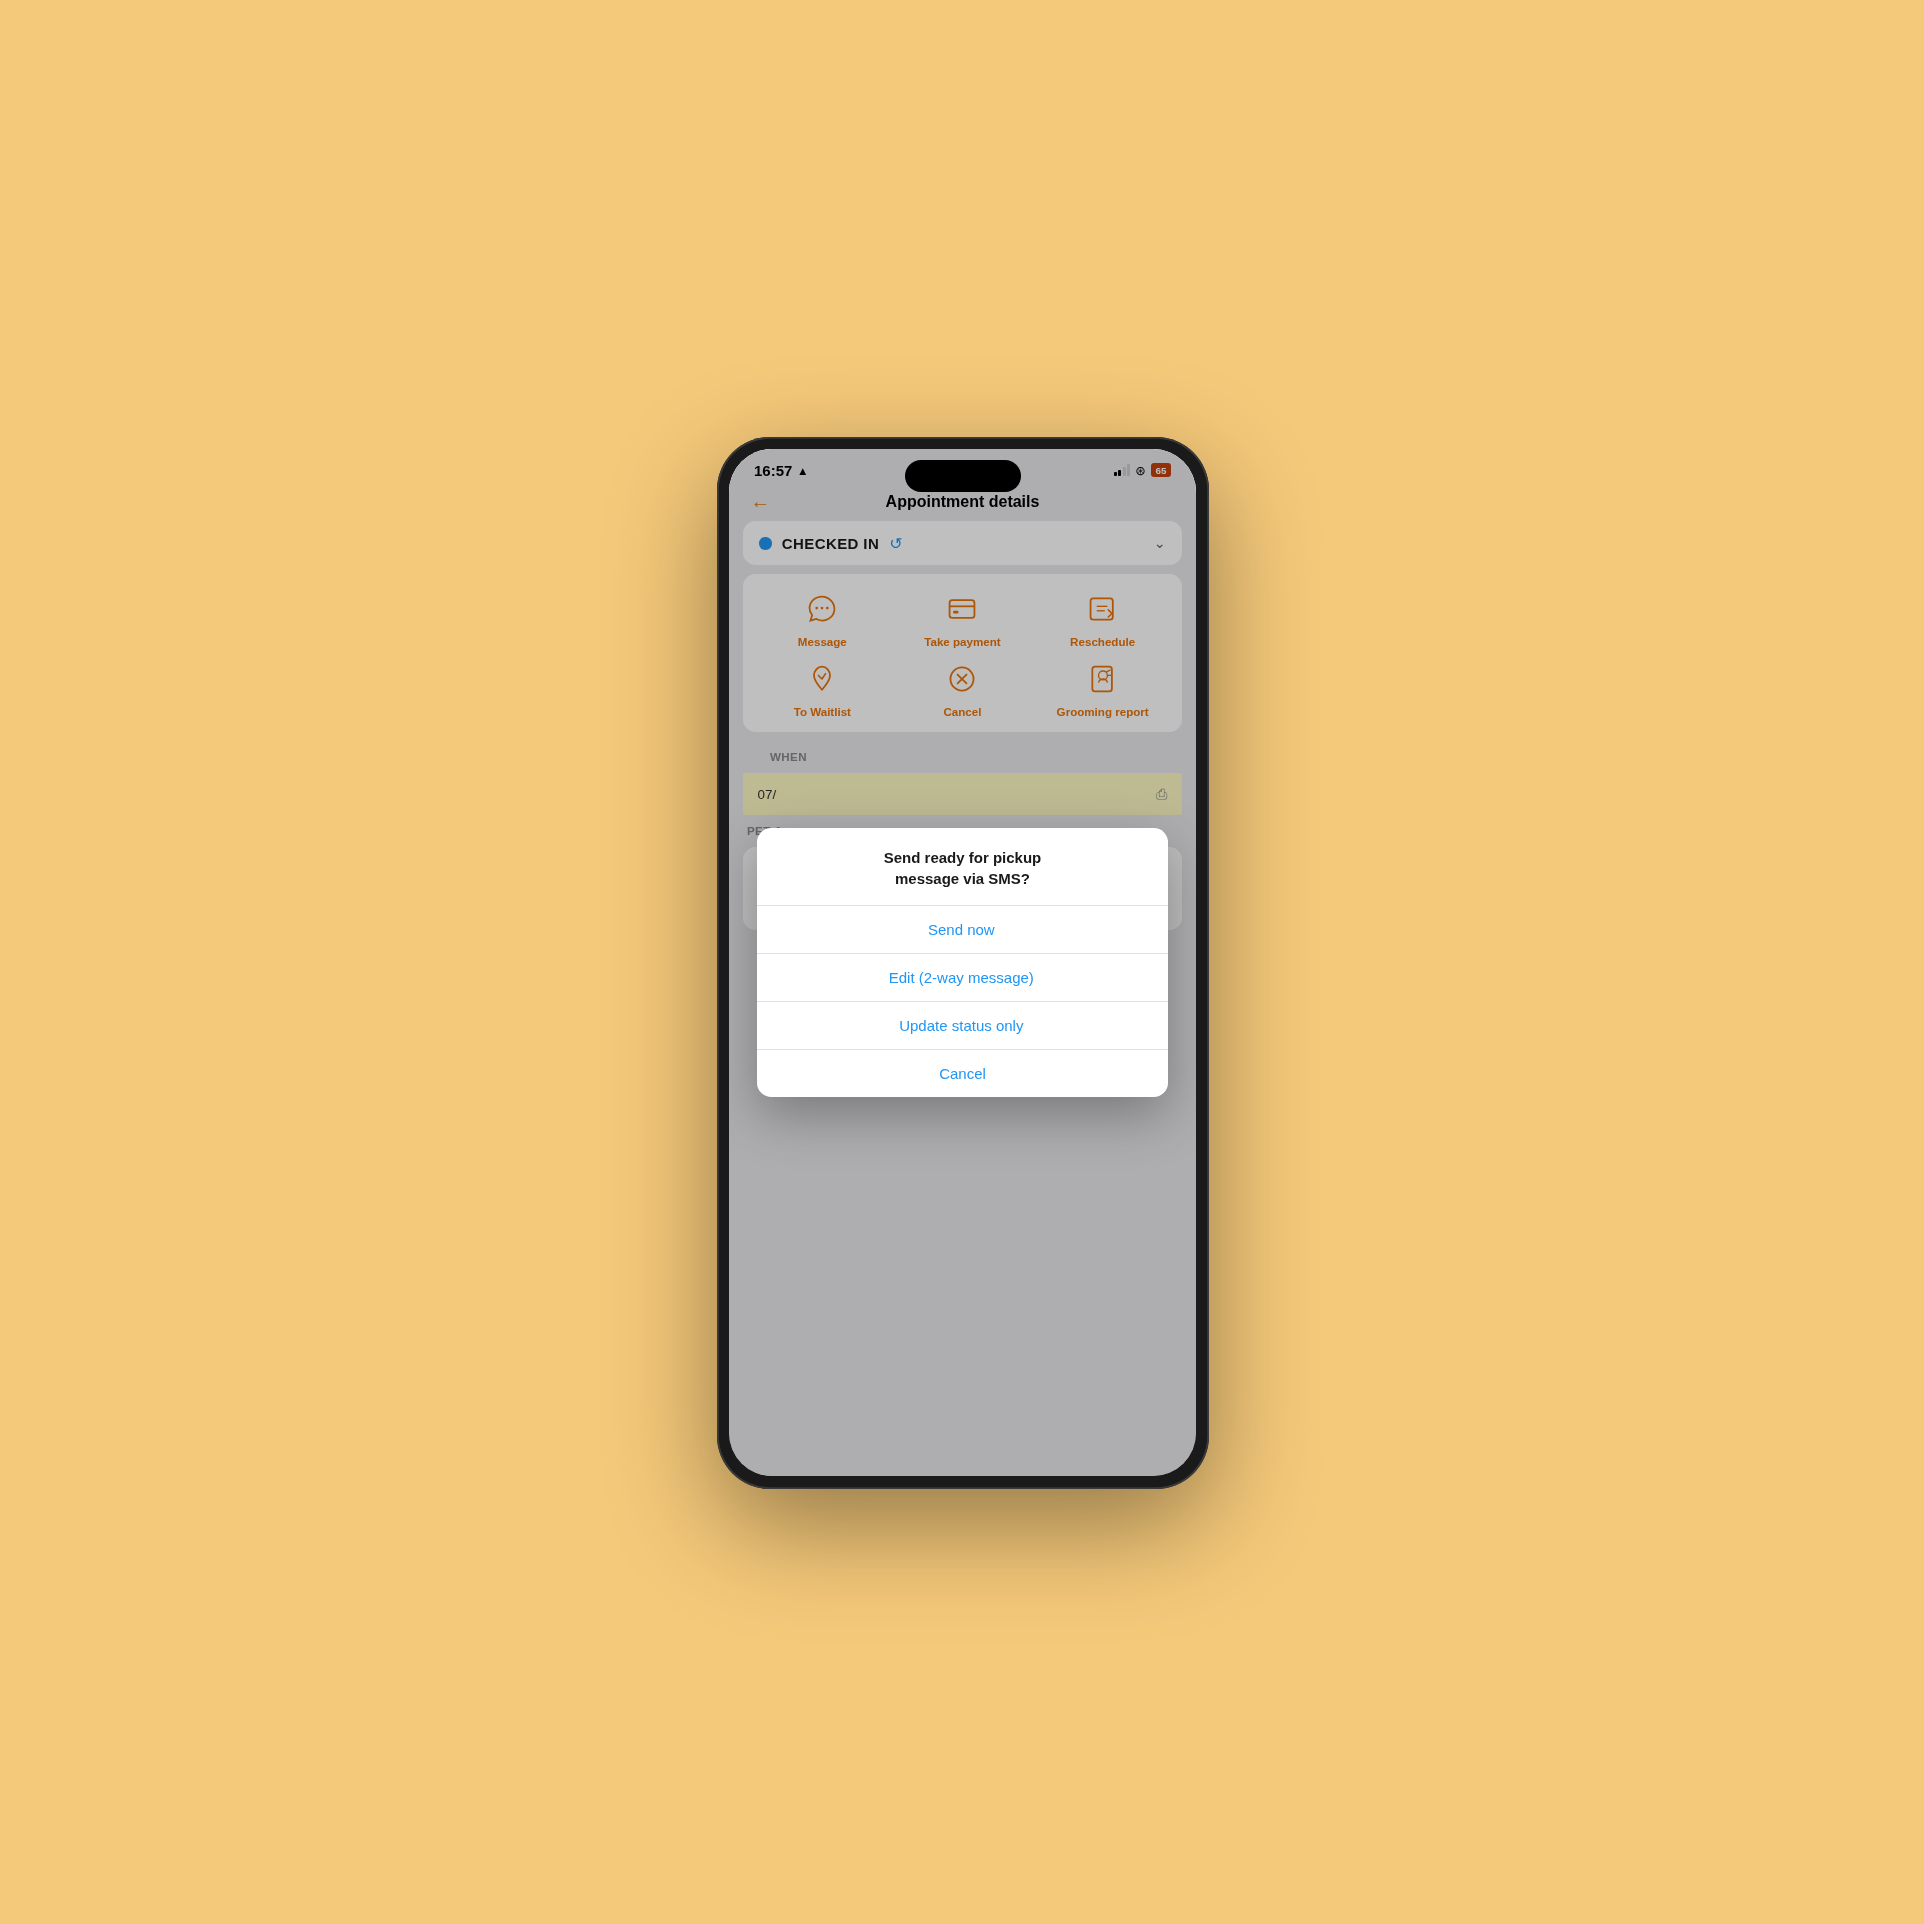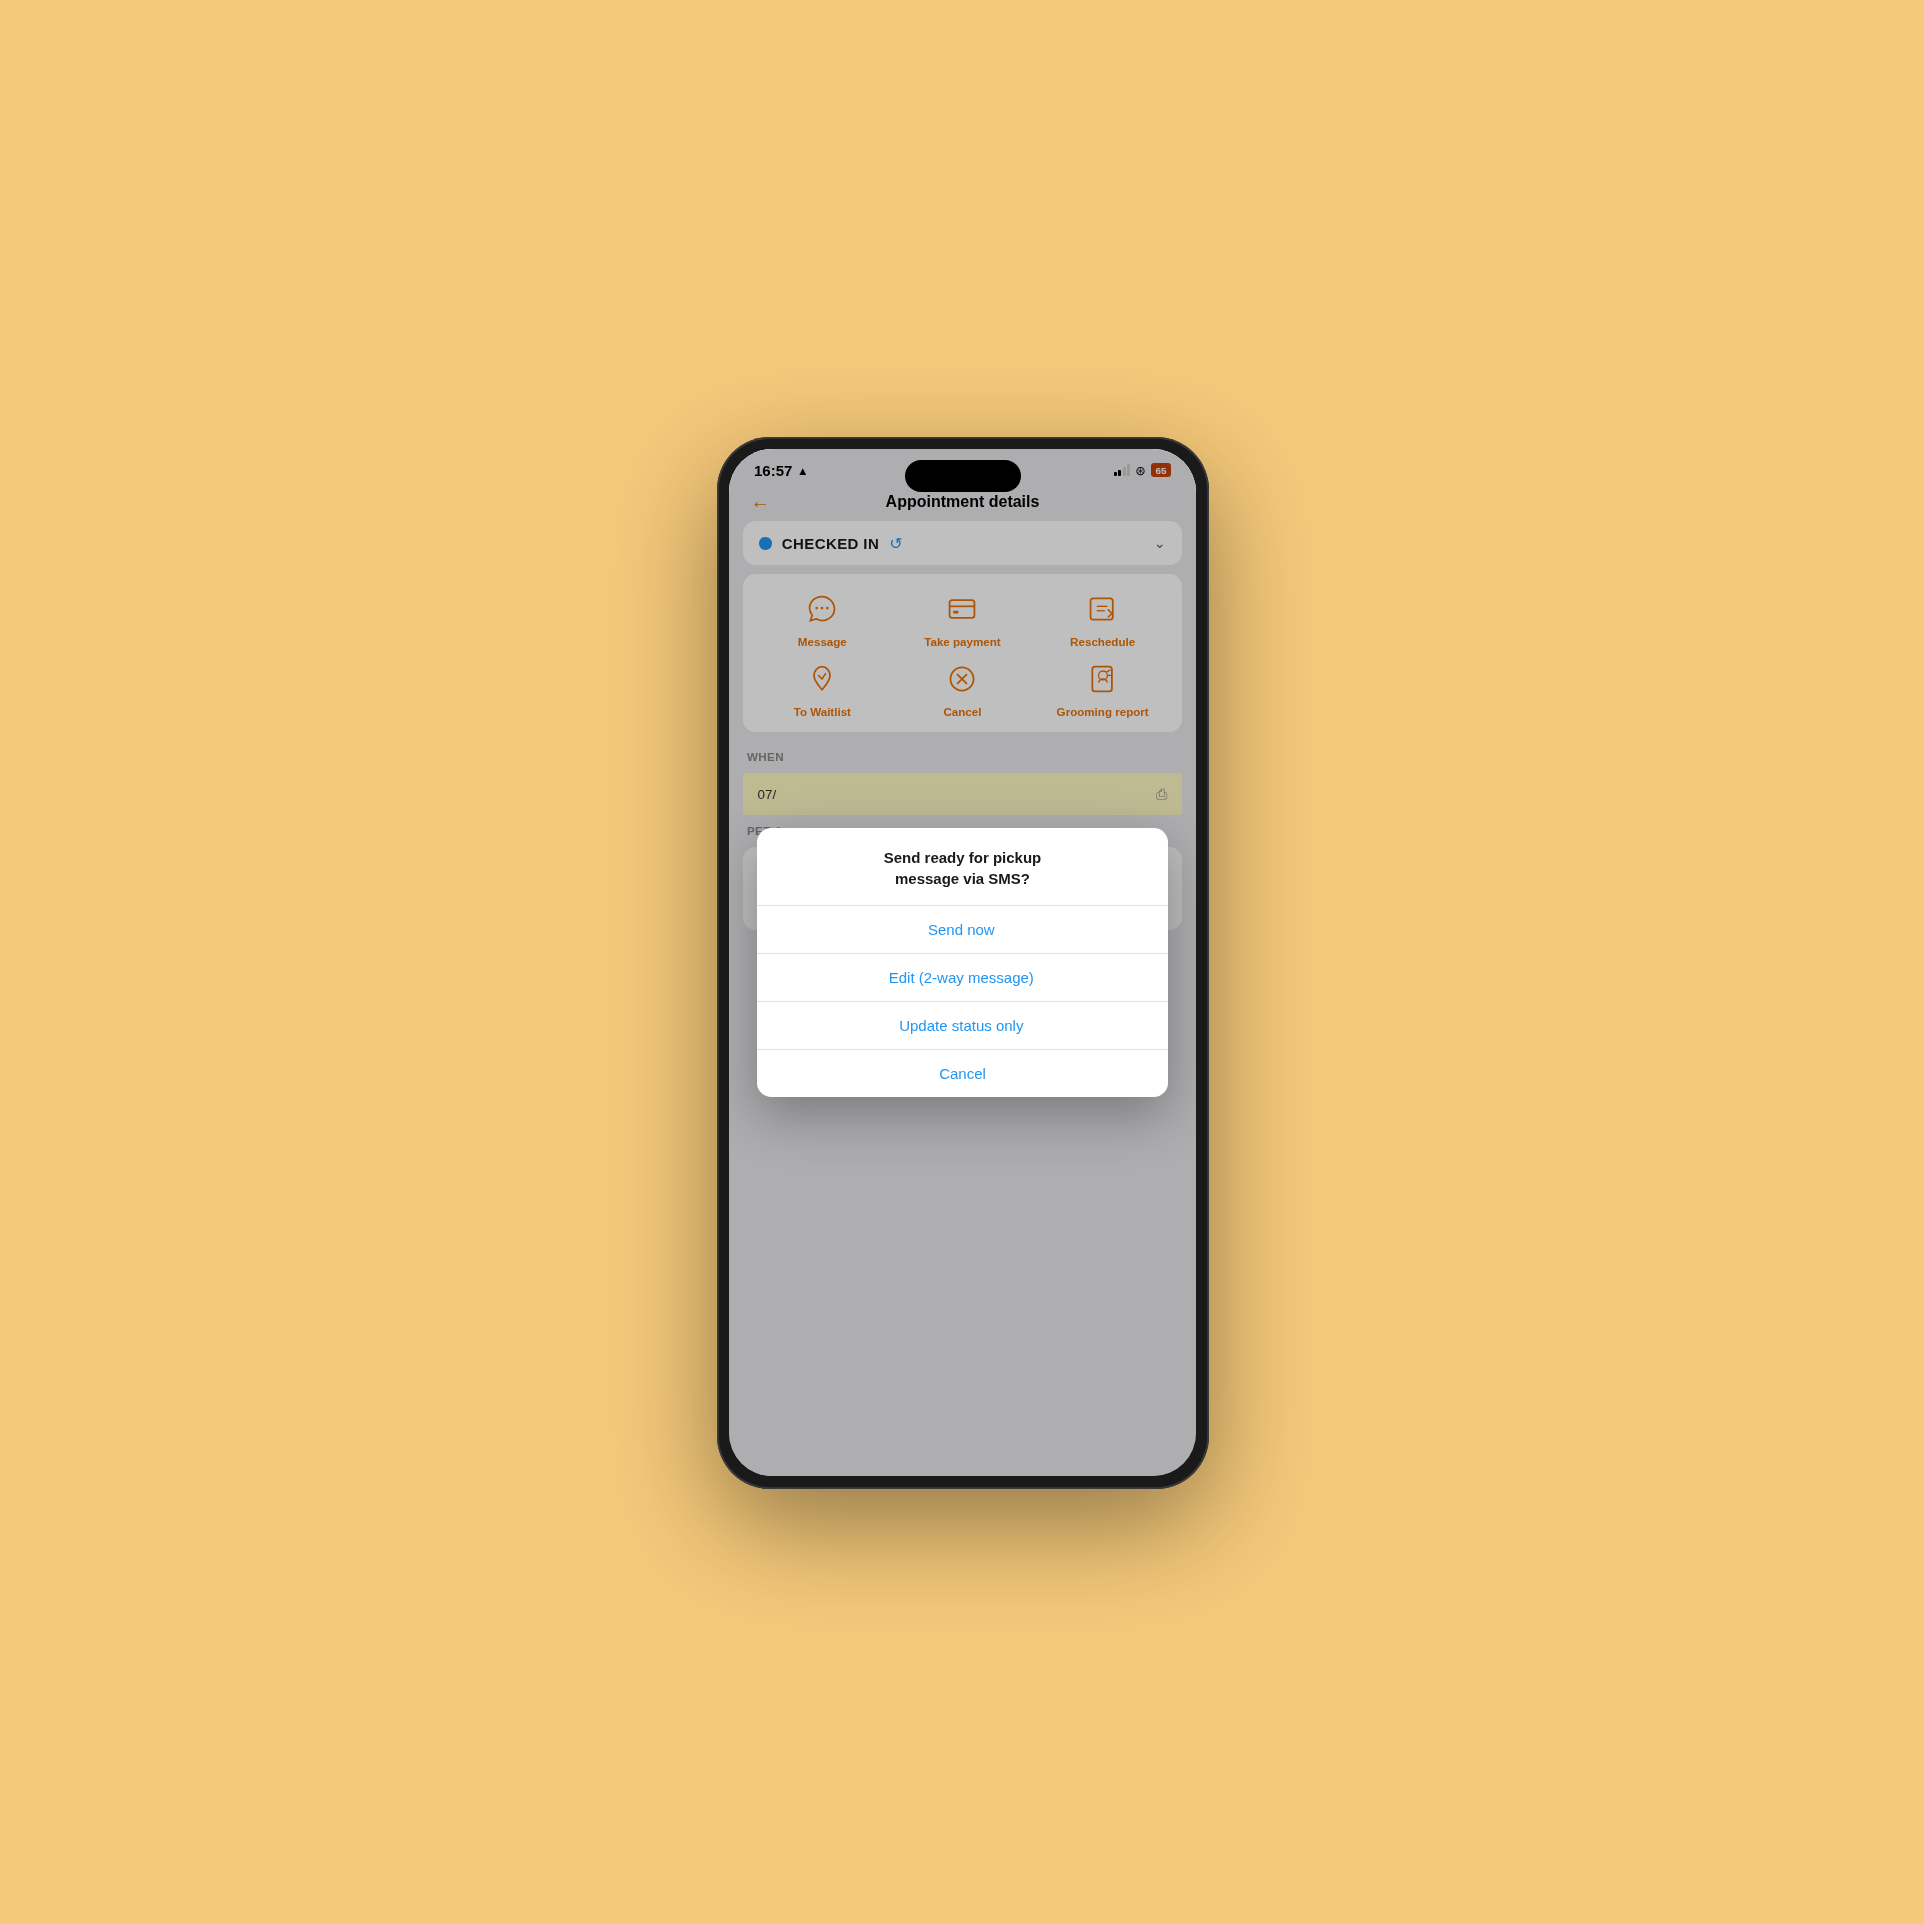--- a/index.html
+++ b/index.html
@@ -209,20 +209,21 @@
 
     .action-label {
       font-size: 11.6px;
       color: #E8730A;
       font-weight: 700;
       text-align: center;
     }
 
     .when-section {
       padding: 7.1px 3.6px 3.6px;
+      margin-left: 23px;
     }
 
     .when-label {
       font-size: 11.6px;
       font-weight: 600;
       color: #888;
       letter-spacing: 0.4px;
     }
 
     .date-card {

